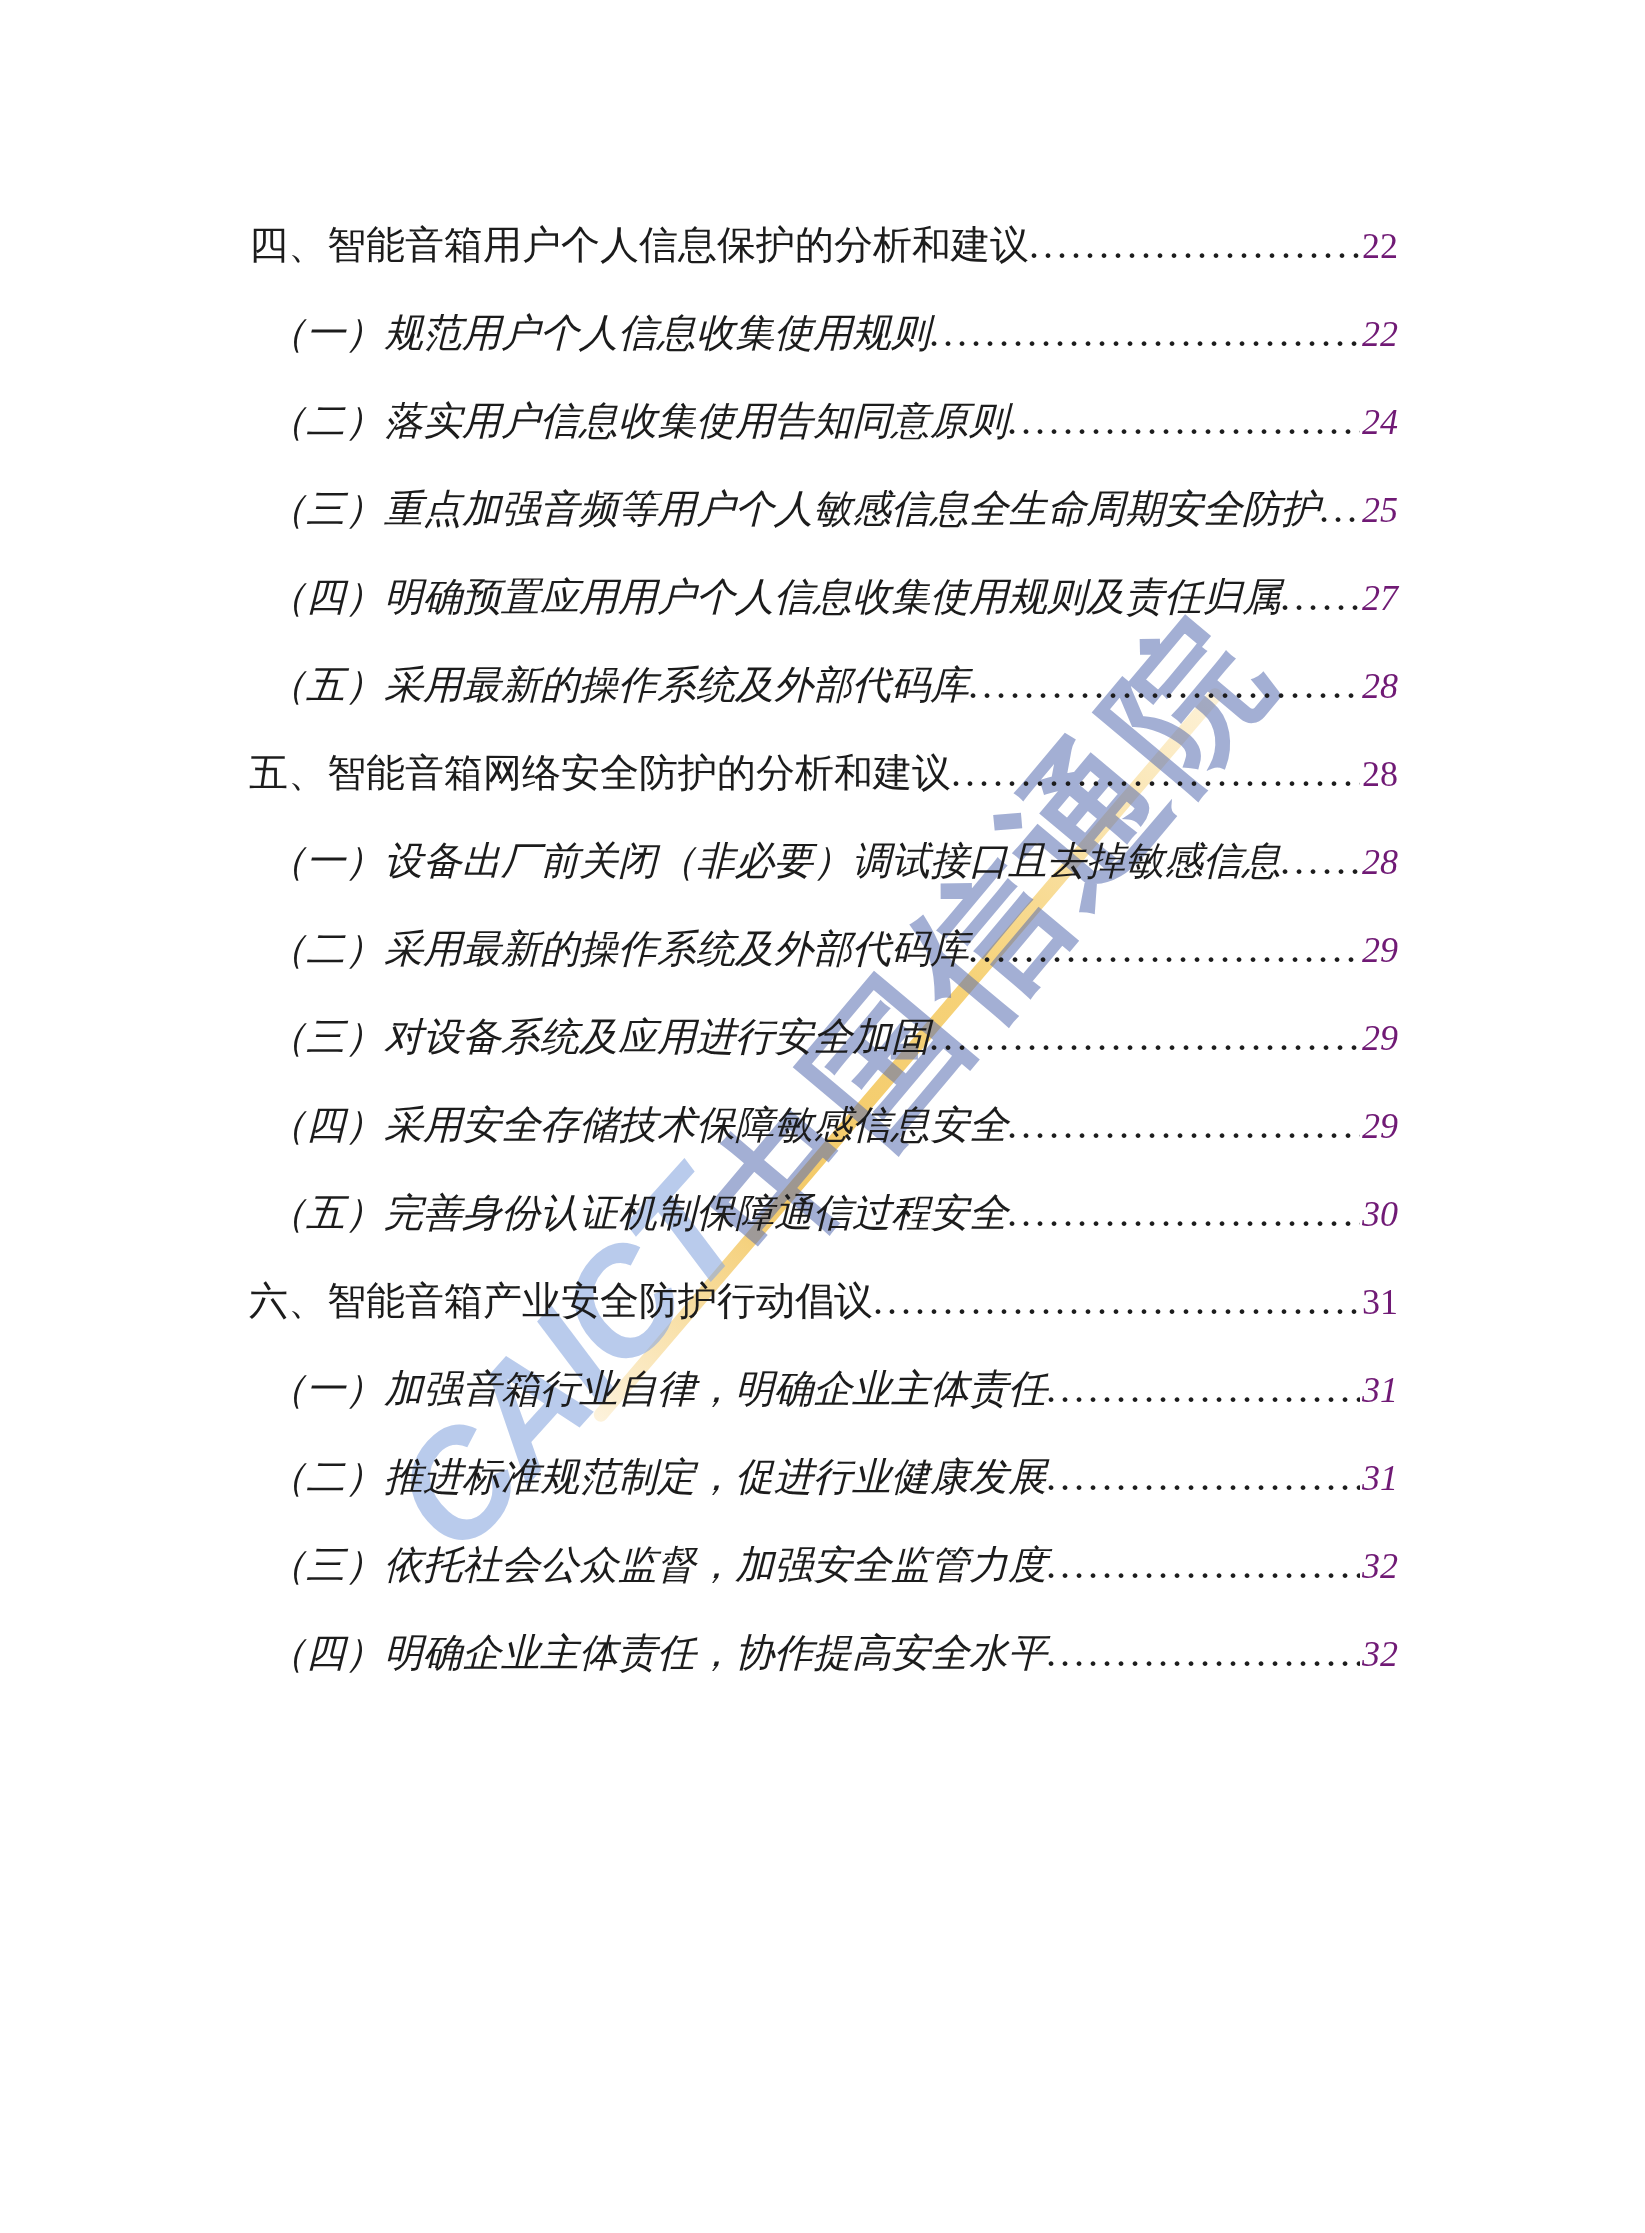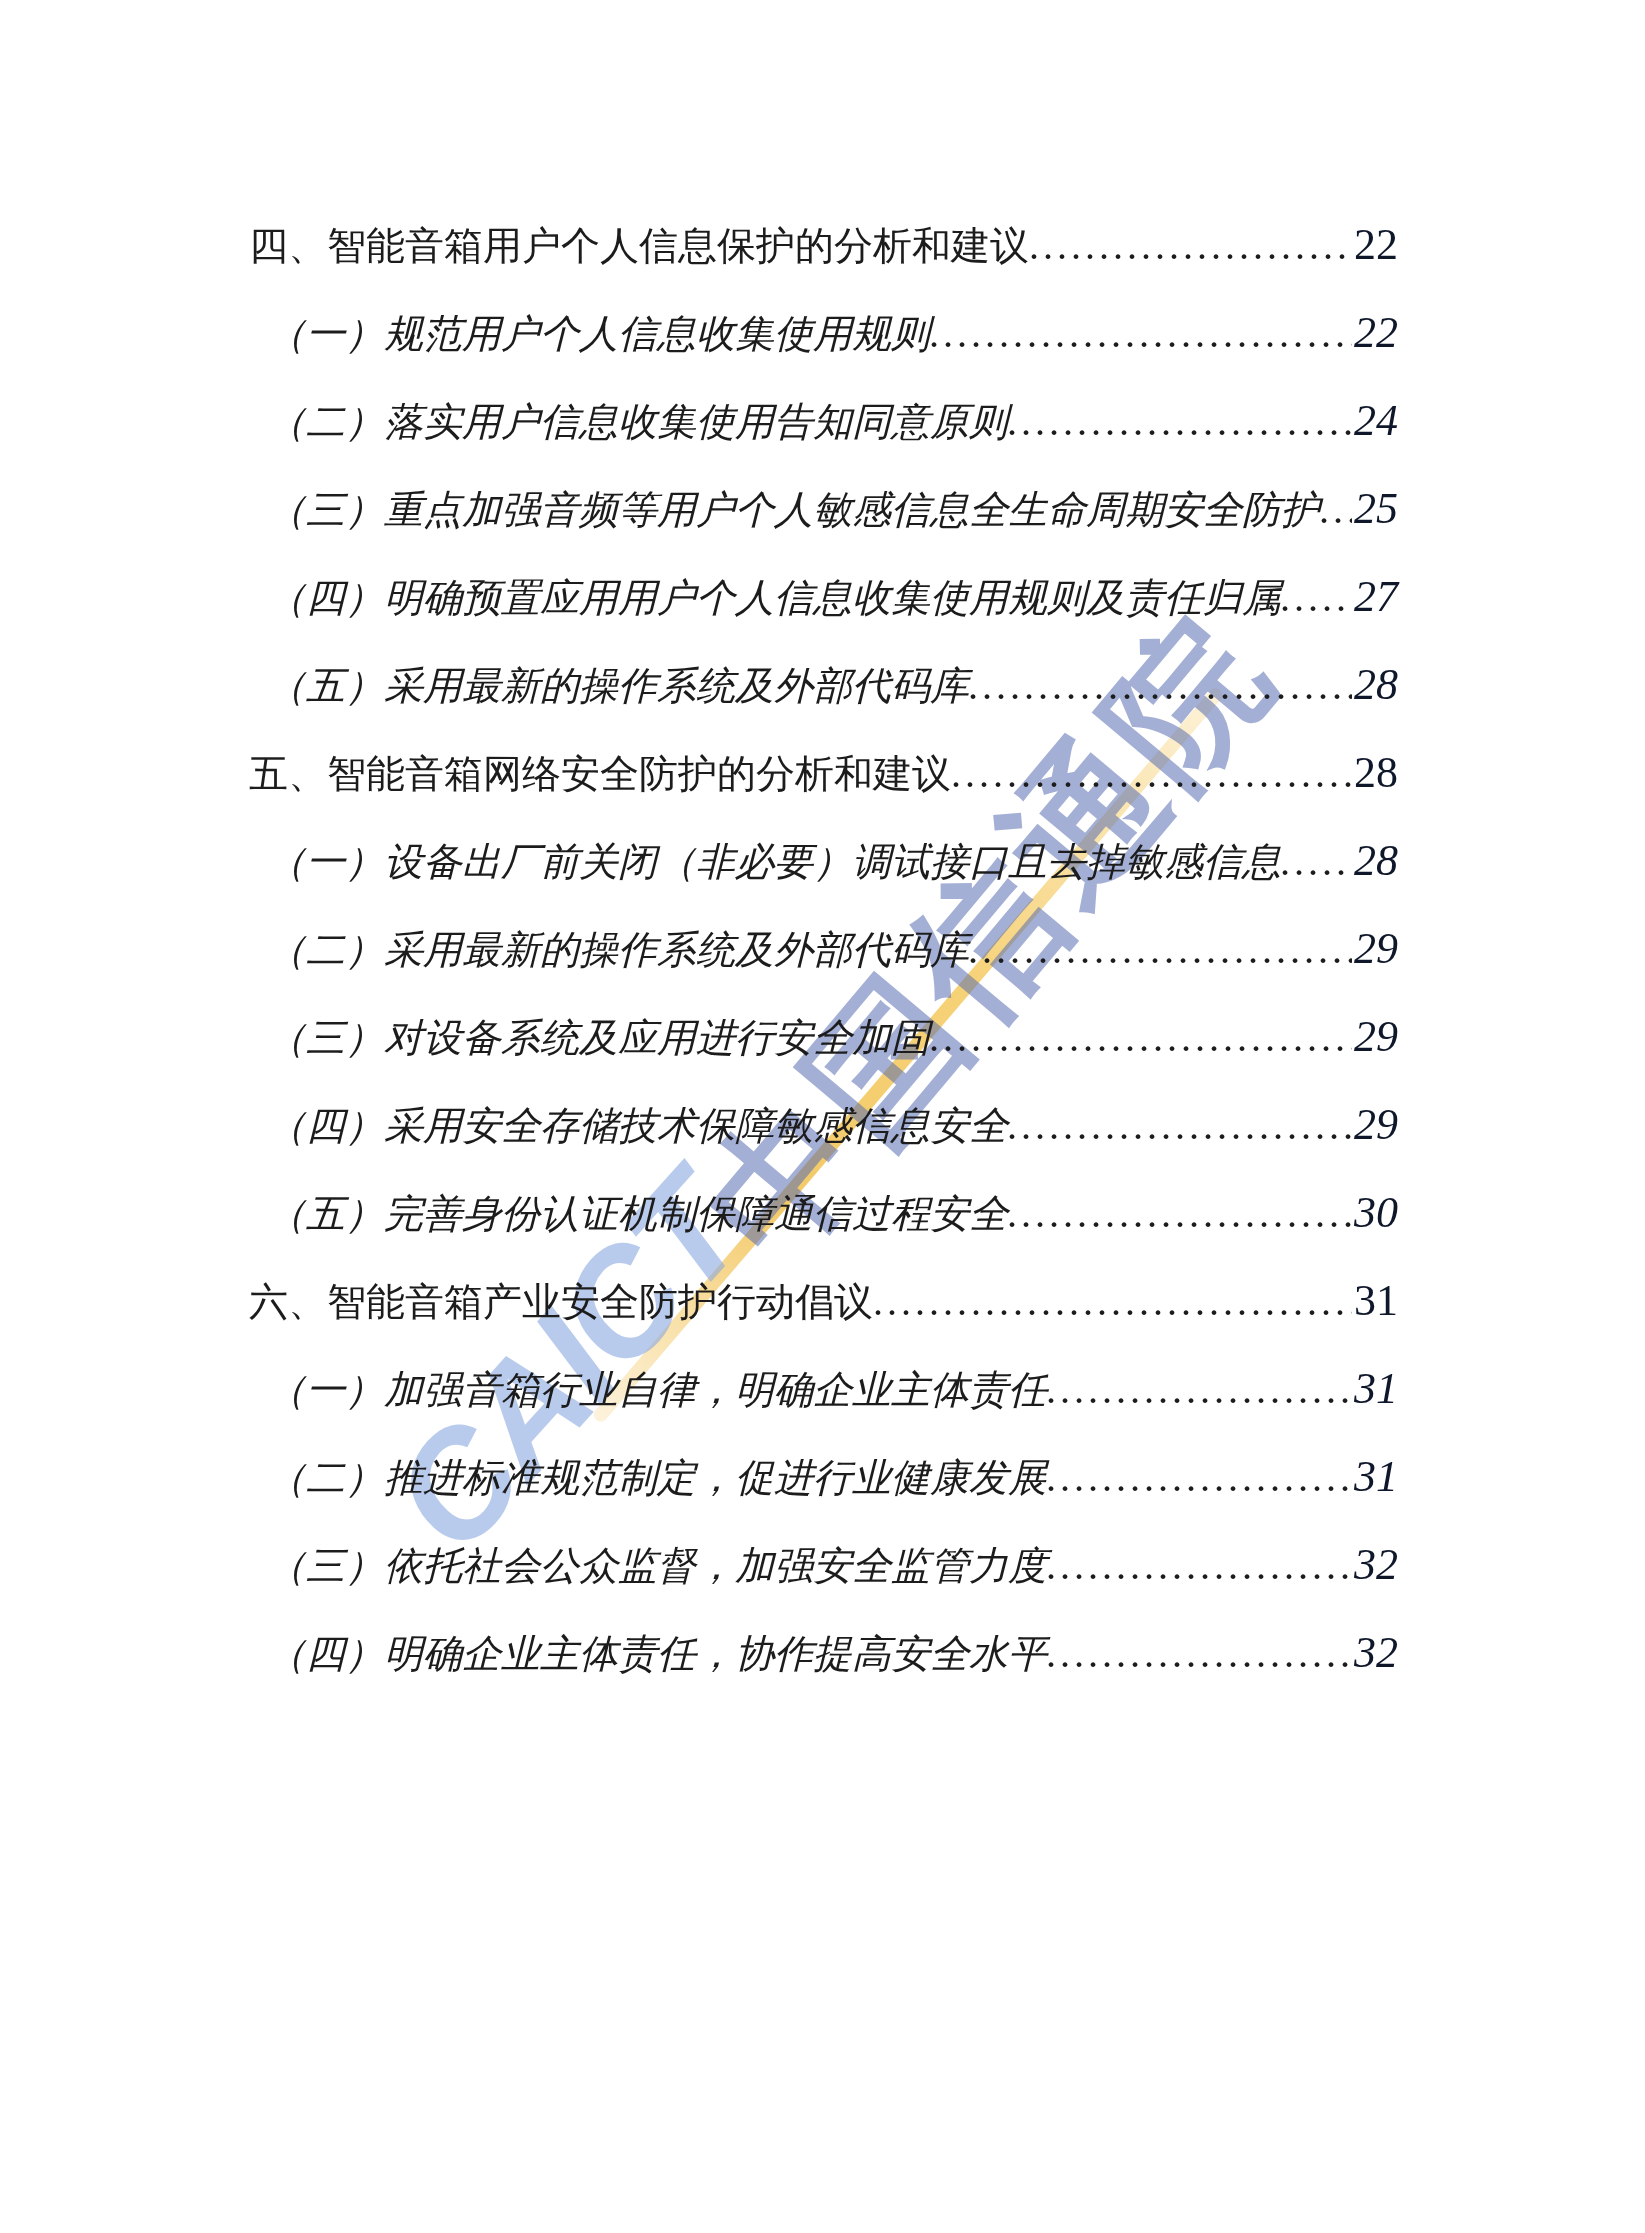--- a/index.html
+++ b/index.html
@@ -111,23 +111,23 @@
     white-space: nowrap;
     font-size: 40px;
     letter-spacing: 4px;
     color: #1c1c1c;
   }
   .toc-dots::after {
     content: "........................................................................................................................";
   }
   .toc-page {
     flex: 0 0 auto;
-    font-size: 44px;
+    font-size: 36px;
     padding-left: 2px;
-    color: #0f172a;
+    color: #701a75;
   }
 </style>
 </head>
 <body>
 
 <div class="page">
 
   <div class="watermark">
     <div class="wm-stripe"></div>
     <div class="wm-cn">中国信通院</div>

